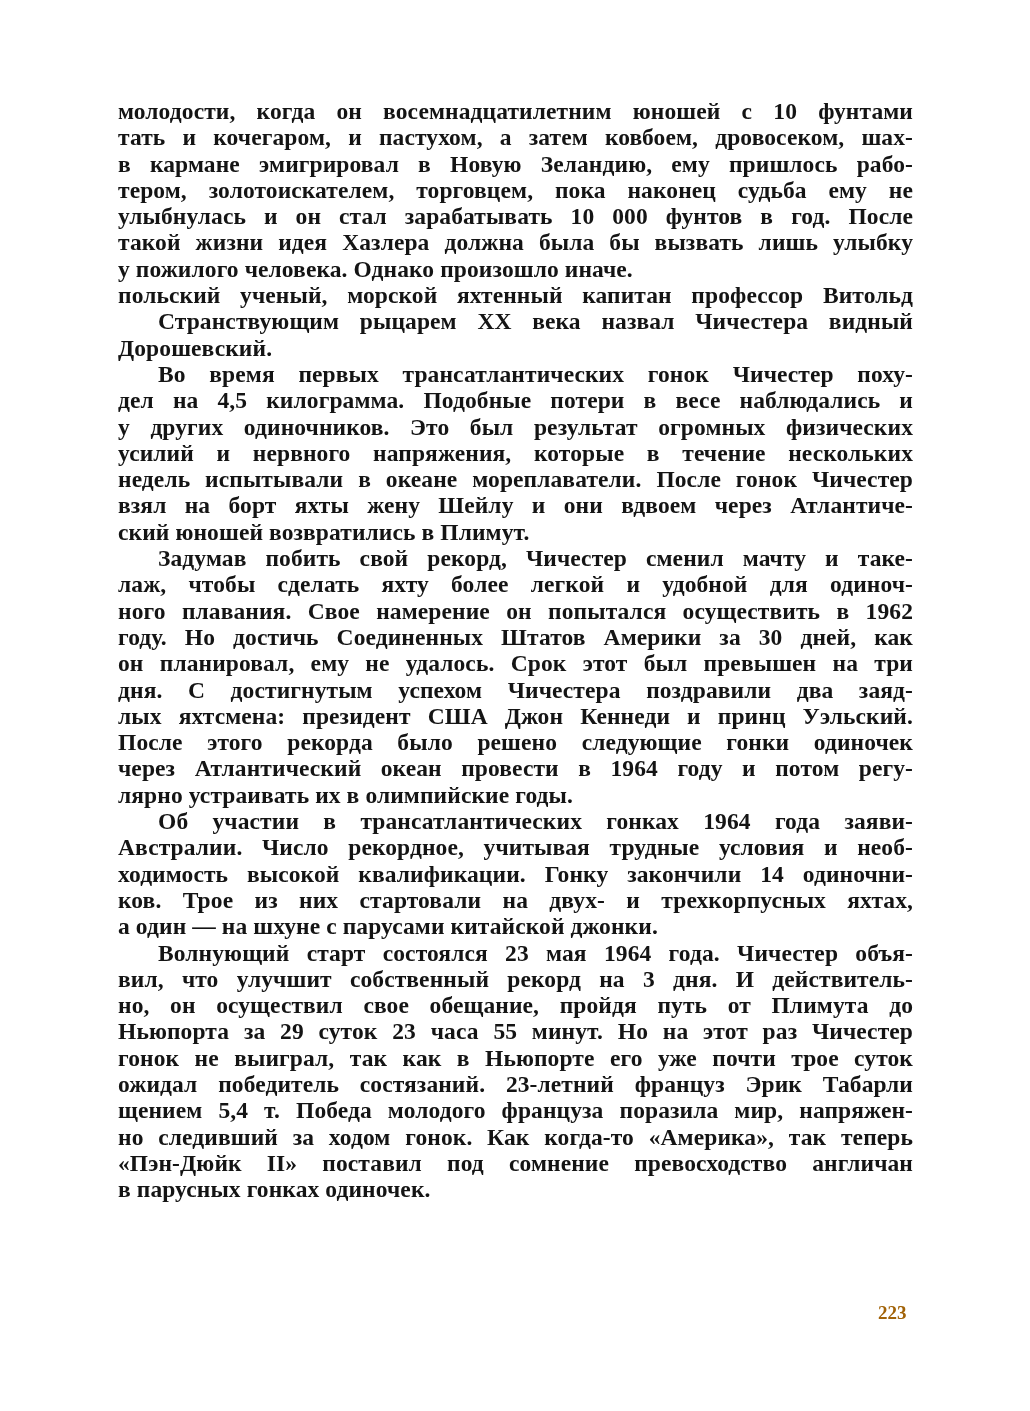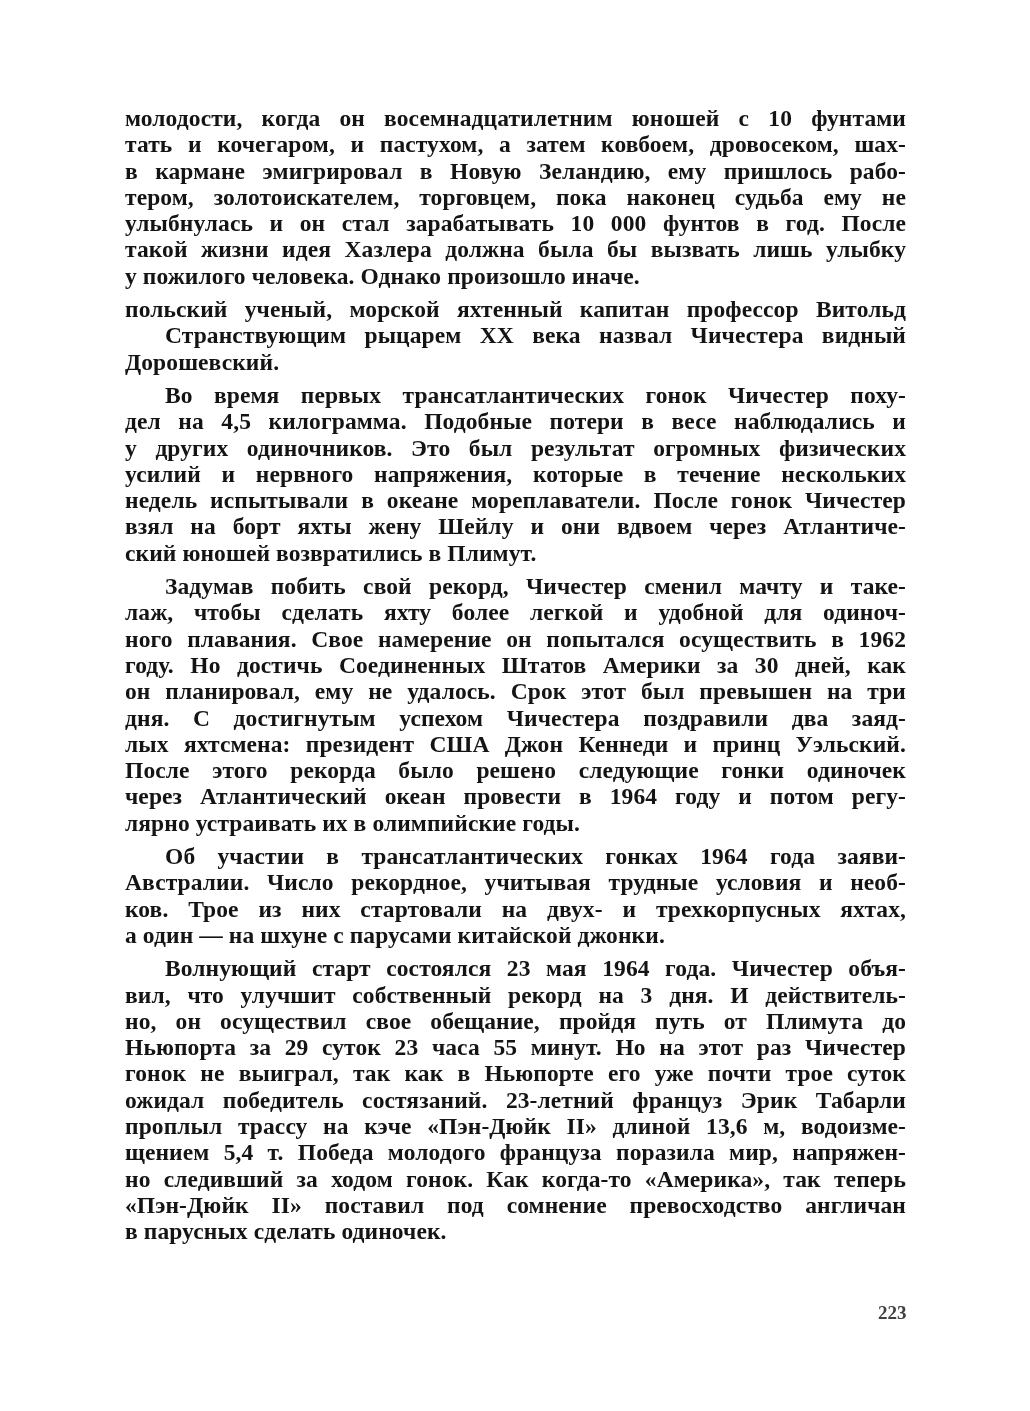--- a/index.html
+++ b/index.html
@@ -32,31 +32,31 @@
       white-space: nowrap;
       letter-spacing: 0.1px;
     }
     .line.last {
       text-align-last: left;
     }
     .line.indent {
       padding-left: 40px;
     }
     .paragraph {
-      margin: 7px;
+      margin: 0;
       padding: 0;
     }
     .page-number {
       position: absolute;
       left: 878px;
       top: 1302px;
       font-family: "Liberation Serif", "DejaVu Serif", serif;
       font-size: 19px;
       font-weight: bold;
-      color: #404040;
+      color: #a16207;
     }
   </style>
 </head>
 <body>
 
 <div class="page">
 
   <div class="paragraph">
     <span class="line">молодости, когда он восемнадцатилетним юношей с 10 фунтами</span>
     <span class="line">тать и кочегаром, и пастухом, а затем ковбоем, дровосеком, шах-</span>
@@ -92,33 +92,33 @@
     <span class="line">дня. С достигнутым успехом Чичестера поздравили два заяд-</span>
     <span class="line">лых яхтсмена: президент США Джон Кеннеди и принц Уэльский.</span>
     <span class="line">После этого рекорда было решено следующие гонки одиночек</span>
     <span class="line">через Атлантический океан провести в 1964 году и потом регу-</span>
     <span class="line last">лярно устраивать их в олимпийские годы.</span>
   </div>
 
   <div class="paragraph">
     <span class="line indent">Об участии в трансатлантических гонках 1964 года заяви-</span>
     <span class="line">Австралии. Число рекордное, учитывая трудные условия и необ-</span>
+    <span class="line">ходимость высокой квалификации. Гонку закончили 14 одиночни-</span>
     <span class="line">ков. Трое из них стартовали на двух- и трехкорпусных яхтах,</span>
     <span class="line last">а один — на шхуне с парусами китайской джонки.</span>
   </div>
 
   <div class="paragraph">
     <span class="line indent">Волнующий старт состоялся 23 мая 1964 года. Чичестер объя-</span>
     <span class="line">вил, что улучшит собственный рекорд на 3 дня. И действитель-</span>
     <span class="line">но, он осуществил свое обещание, пройдя путь от Плимута до</span>
     <span class="line">Ньюпорта за 29 суток 23 часа 55 минут. Но на этот раз Чичестер</span>
     <span class="line">гонок не выиграл, так как в Ньюпорте его уже почти трое суток</span>
     <span class="line">ожидал победитель состязаний. 23-летний француз Эрик Табарли</span>
-    <span class="line">проплыл трассу на кэче «Пэн-Дюйк II» длиной 13,6 м, водоизме-</span>
     <span class="line">щением 5,4 т. Победа молодого француза поразила мир, напряжен-</span>
     <span class="line">но следивший за ходом гонок. Как когда-то «Америка», так теперь</span>
     <span class="line">«Пэн-Дюйк II» поставил под сомнение превосходство англичан</span>
-    <span class="line last">в парусных сделать одиночек.</span>
+    <span class="line last">в парусных гонках одиночек.</span>
   </div>
 
 </div>
 
 <div class="page-number">223</div>
 
 </body></html>

